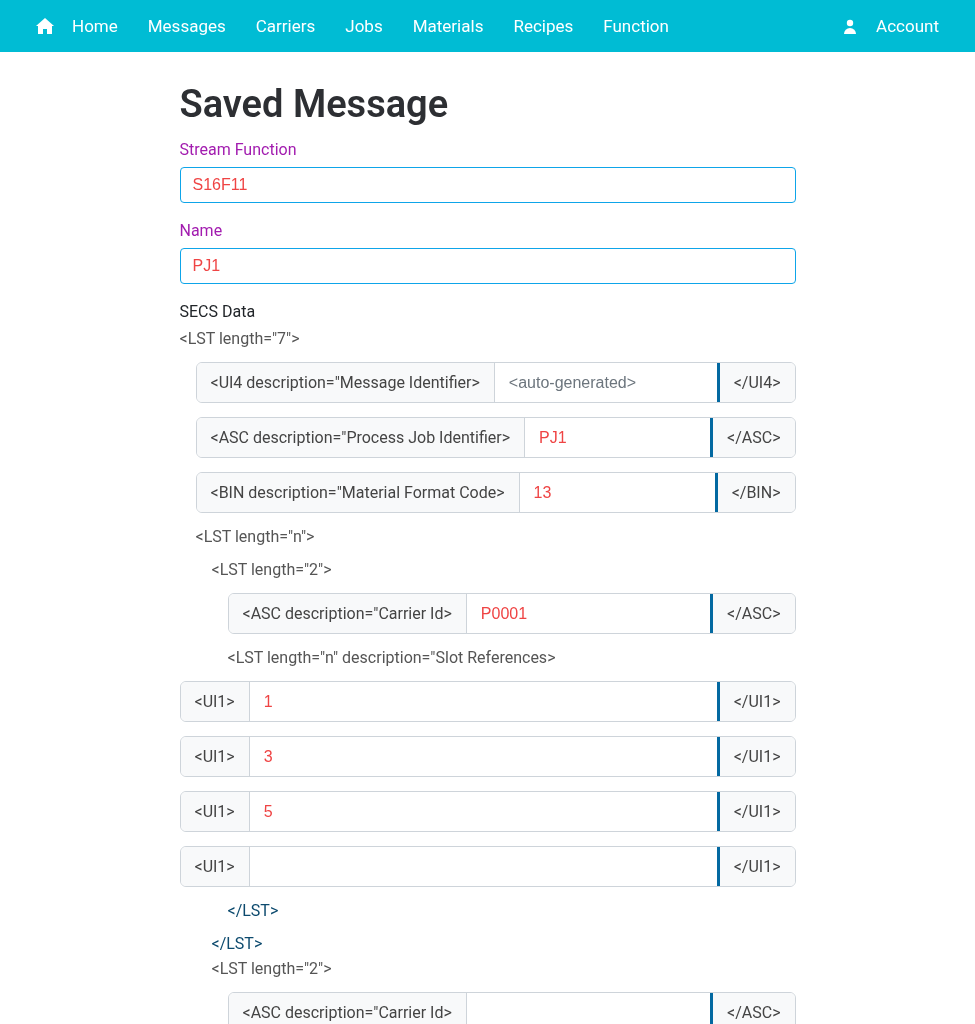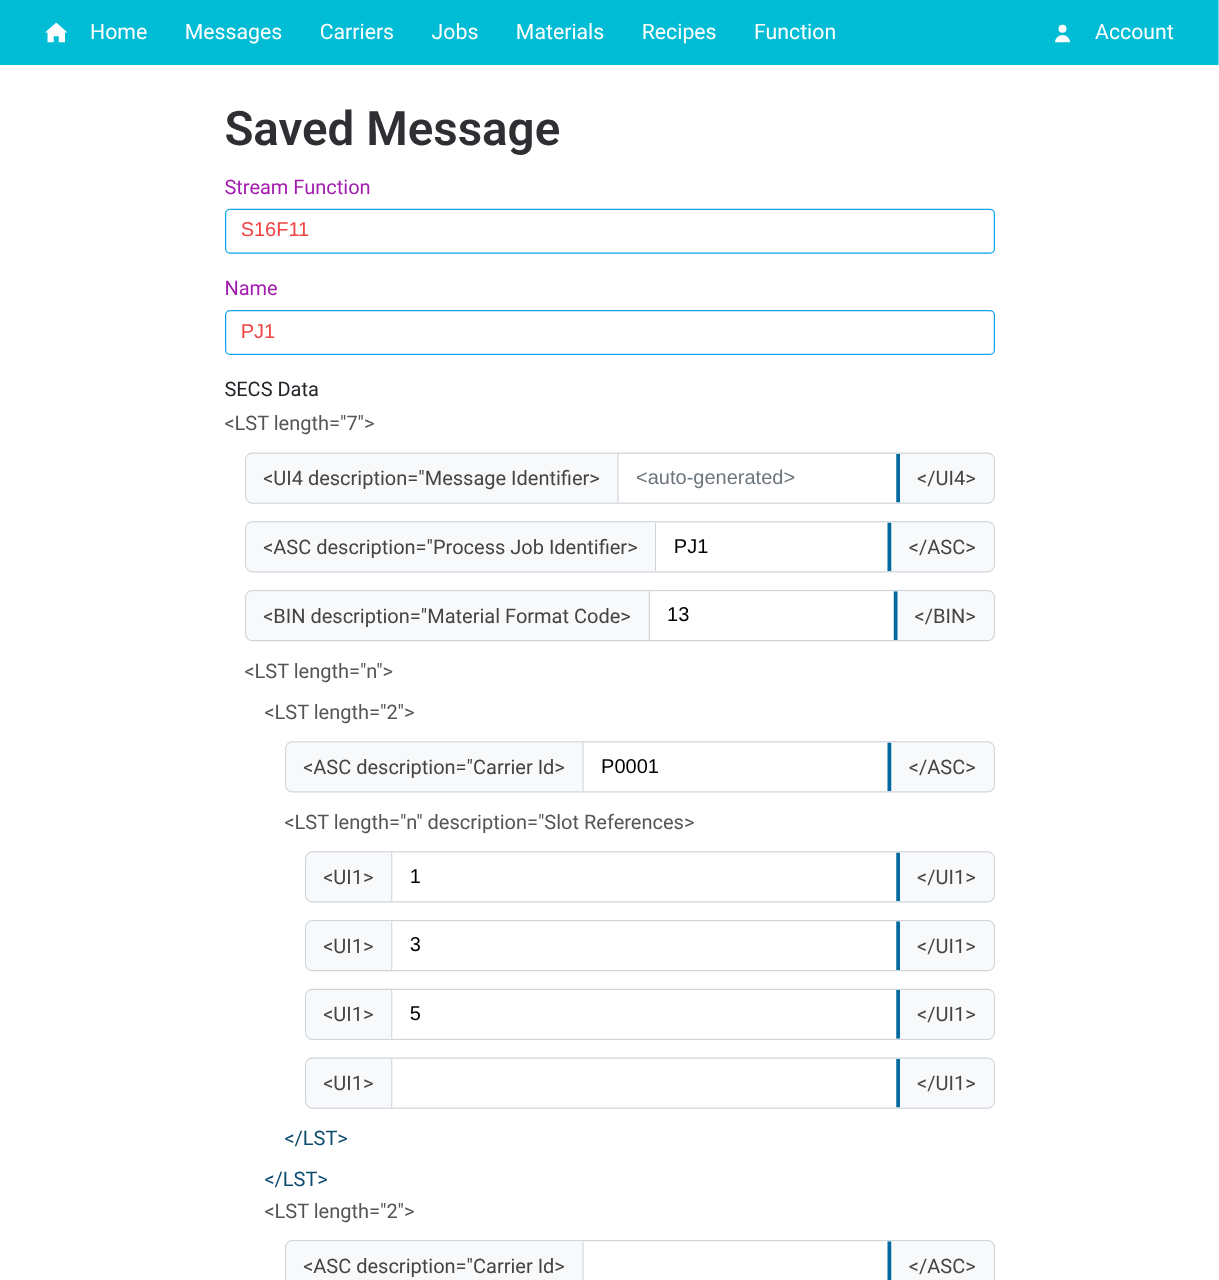--- a/index.html
+++ b/index.html
@@ -76,21 +76,21 @@
       color: #ef4444;
     }
     .section-label { margin-bottom: 8px; font-size: 16px; }
 
     .secs { font-size: 16px; color: #444; }
     .lst-header { margin: 6px 0 14px 0; color: #555; }
     .lst-close  { margin: 14px 0 6px 0; color: #0c4a6e; }
     .indent-1 { margin-left: 16px; }
     .indent-2 { margin-left: 32px; }
     .indent-3 { margin-left: 48px; }
-    .indent-4 { margin-left: 64px; }
+    .indent-4 { }
 
     .data-row {
       display: flex;
       border: 1px solid #ced4da;
       border-radius: 6px;
       margin-bottom: 14px;
       overflow: hidden;
       background: #fff;
     }
     .tag-open, .tag-close {
@@ -105,21 +105,21 @@
       text-align: center;
       min-width: 72px;
     }
     .tag-open { border-right: 1px solid #ced4da; }
     .data-input {
       flex: 1;
       border: none;
       outline: none;
       padding: 10px 14px;
       font-size: 16px;
-      color: #000000;
+      color: #ef4444;
       min-width: 0;
     }
     .data-input::placeholder { color: #6c757d; }
   </style>
 </head>
 <body>
 
 <nav class="navbar">
   <div class="nav-links">
     <a class="nav-item">

